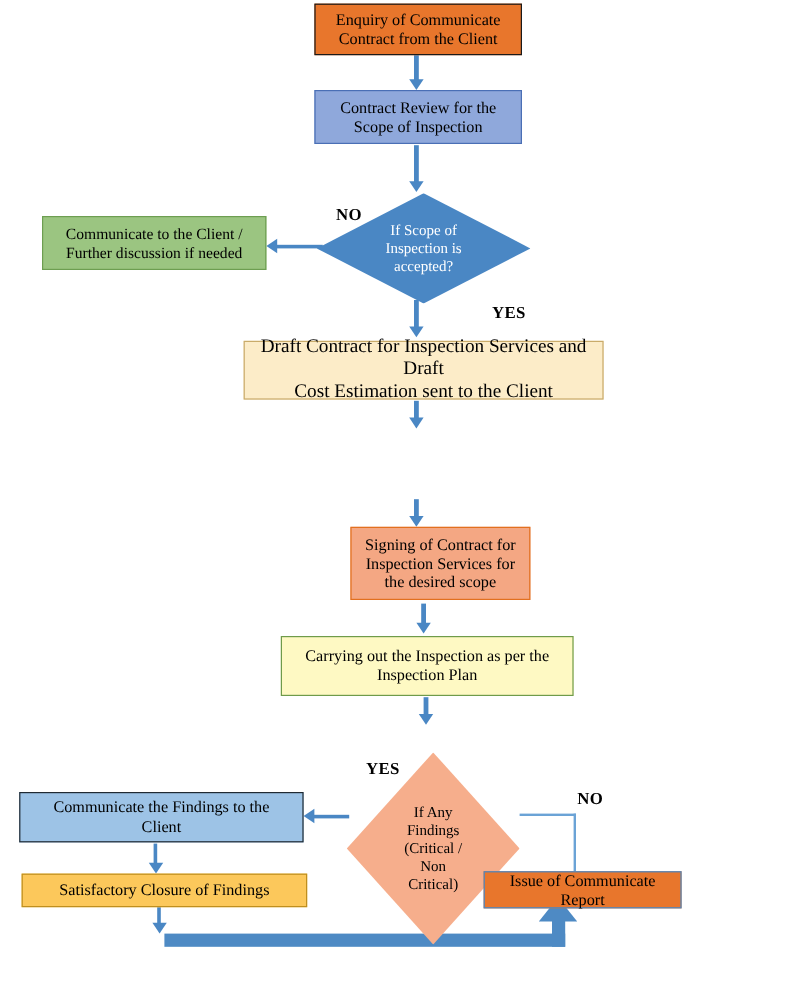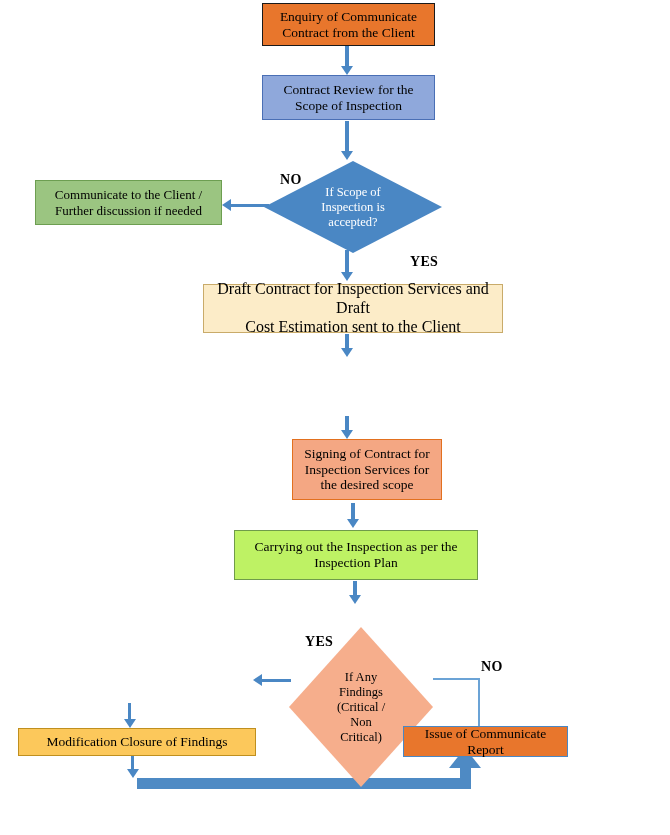--- a/index.html
+++ b/index.html
@@ -167,37 +167,40 @@
               background:#FCECC8; border:1px solid #c9ab6a; font-size:16px;">Draft Contract for Inspection Services and Draft
 Cost Estimation sent to the Client</div>
 
 
   <div class="node" style="left:278px; top:439px; width:150px; height:61px;
               background:#F4A783; border:1.5px solid #E2701F; font-size:13.5px;margin-left:14px;">Signing of Contract for
 Inspection Services for
 the desired scope</div>
 
   <div class="node" style="left:234px; top:530px; width:244px; height:50px;
-              background:#bef264; border:1.5px solid #6f9b4a; font-size:13.5px;">Carrying out the Inspection as per the
+              background:#fef9c3; border:1.5px solid #6f9b4a; font-size:13.5px;">Carrying out the Inspection as per the
 Inspection Plan</div>
 
   <div class="diamond-wrap" style="left:289px; top:627px; width:144px; height:160px;">
     <svg class="diamond-shape" viewBox="0 0 144 160" preserveAspectRatio="none">
       <polygon points="72,0 144,80 72,160 0,80" fill="#F6AE8C"></polygon>
     </svg>
     <div class="diamond-label" style="font-size:12.5px; color:#000000;">If Any
 Findings
 (Critical /
 Non
 Critical)</div>
   </div>
 
+  <div class="node" style="left:16px; top:660px; width:237px; height:42px;
+              background:#9DC3E6; border:1.5px solid #1f2a33; font-size:13.5px;">Communicate the Findings to the
+Client</div>
 
   <div class="node" style="left:18px; top:728px; width:238px; height:28px;
-              background:#FCC85B; border:1.5px solid #bf8f1f; font-size:13.5px;">Modification Closure of Findings</div>
+              background:#FCC85B; border:1.5px solid #bf8f1f; font-size:13.5px;">Satisfactory Closure of Findings</div>
 
   <div class="node" style="left:403px; top:726px; width:165px; height:31px;
               background:#E8762C; border:1.5px solid #4a87c4; font-size:13.5px;">Issue of Communicate Report</div>
 
   <div class="edge-label" style="left:236px; top:172px; font-size:14px;">NO</div>
 
   <div class="edge-label" style="left:366px; top:254px; font-size:14px;">YES</div>
 
   <div class="edge-label" style="left:261px; top:634px; font-size:14px;">YES</div>
 

